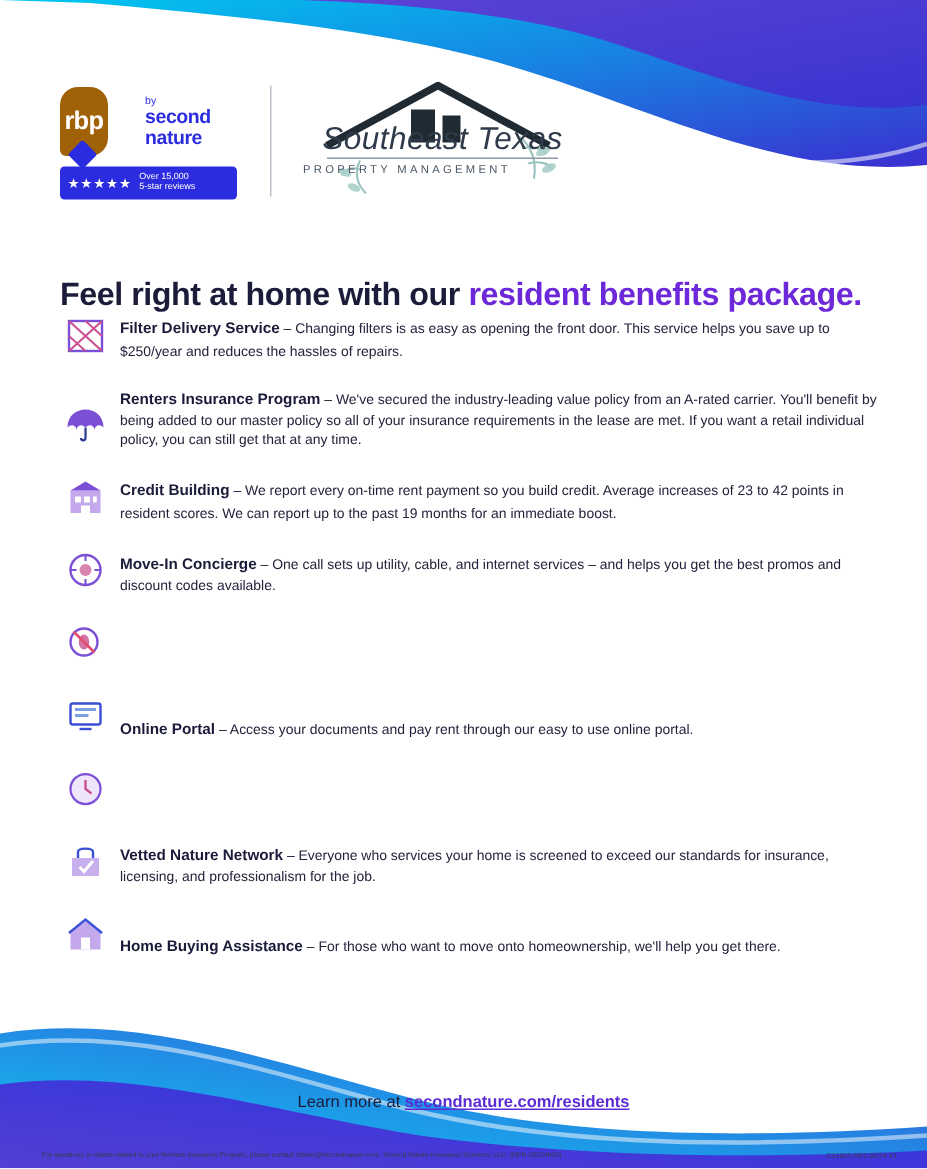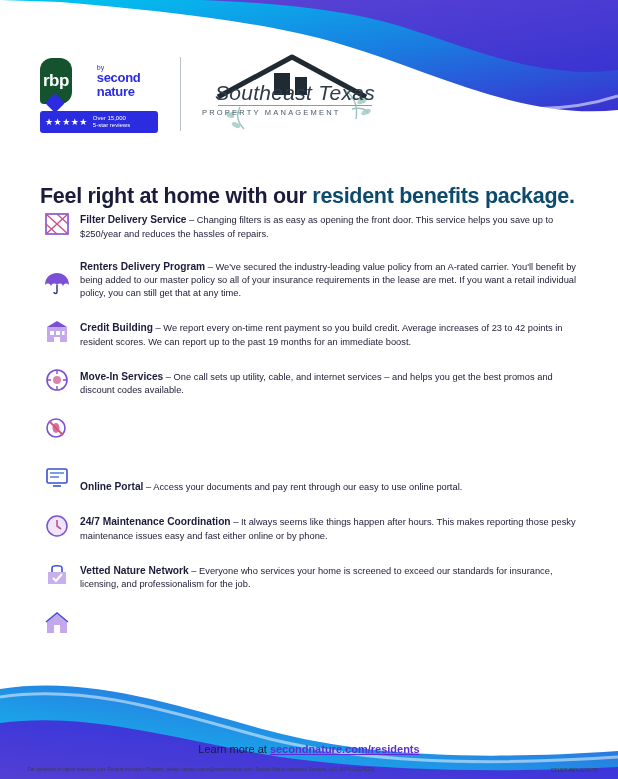--- a/index.html
+++ b/index.html
@@ -43,21 +43,21 @@
     position: relative;
     width: 118px;
     height: 52px;
     background: #ffffff;
     border-radius: 4px;
     display: flex;
     align-items: center;
   }
   .rbp-mark {
     width: 44px; height: 46px;
-    background: #14532d;
+    background: #a16207;
     border-radius: 12px 12px 12px 4px;
     position: relative;
     display: flex;
     align-items: center;
     justify-content: center;
     transform: rotate(0deg);
     box-shadow: 0 0 0 0 #fff;
   }
   .rbp-mark:after {
     content: "";
@@ -166,21 +166,21 @@
   .title {
     position: absolute;
     top: 170px;
     left: 40px;
     width: 545px;
     font-size: 21.5px;
     font-weight: bold;
     color: #1b1b3a;
     letter-spacing: -0.3px;
   }
-  .title .accent { color: #0c4a6e; }
+  .title .accent { color: #6d28d9; }
 
   
   .benefits {
     position: absolute;
     top: 207px;
     left: 40px;
     width: 545px;
   }
   .benefit {
     display: flex;
@@ -213,21 +213,21 @@
     position: absolute;
     bottom: 0; left: 0;
     width: 618px;
     height: 130px;
     overflow: hidden;
     pointer-events: none;
   }
 
   .learnmore {
     position: absolute;
-    bottom: 24px;
+    bottom: 38px;
     left: 0;
     width: 618px;
     text-align: center;
     font-size: 11px;
     color: #1b1b3a;
   }
   .learnmore .lurl {
     color: #5b2bd6;
     font-weight: bold;
   }
@@ -339,21 +339,21 @@
   </div>
 
   <div class="benefit">
     <div class="bicon">
       <svg width="30" height="30" viewBox="0 0 30 30">
         <path d="M3,17 C3,9 9,5 15,5 C21,5 27,9 27,17 C24,14 21,16 21,19 C21,16 18,14 15,17 C12,14 9,16 9,19 C9,16 6,14 3,17 Z" fill="#7b4fd6"></path>
         <path d="M15,17 L15,24 C15,26 12,26 12,24" fill="none" stroke="#2f3b8f" stroke-width="1.5"></path>
       </svg>
     </div>
     <div class="btext">
-      <b>Renters Delivery Program</b><span> – We've secured the industry-leading value policy from an A-rated carrier. You'll benefit by being added to our master policy so all of your insurance requirements in the lease are met. If you want a retail individual policy, you can still get that at any time.</span>
+      <b>Renters Insurance Program</b><span> – We've secured the industry-leading value policy from an A-rated carrier. You'll benefit by being added to our master policy so all of your insurance requirements in the lease are met. If you want a retail individual policy, you can still get that at any time.</span>
     </div>
   </div>
 
   <div class="benefit">
     <div class="bicon">
       <svg width="30" height="30" viewBox="0 0 30 30">
         <rect x="5" y="10" width="20" height="15" fill="#9b6fe0" opacity="0.6"></rect>
         <path d="M5,10 L15,4 L25,10" fill="#7b4fd6"></path>
         <rect x="8" y="14" width="4" height="4" fill="#fff"></rect>
         <rect x="14" y="14" width="4" height="4" fill="#fff"></rect>
@@ -368,21 +368,21 @@
 
   <div class="benefit">
     <div class="bicon">
       <svg width="30" height="30" viewBox="0 0 30 30">
         <circle cx="15" cy="15" r="10" fill="none" stroke="#7b4fd6" stroke-width="1.6"></circle>
         <circle cx="15" cy="15" r="4" fill="#c94f8f" opacity="0.7"></circle>
         <path d="M15,5 L15,9 M15,21 L15,25 M5,15 L9,15 M21,15 L25,15" stroke="#7b4fd6" stroke-width="1.4"></path>
       </svg>
     </div>
     <div class="btext">
-      <b>Move-In Services</b><span> – One call sets up utility, cable, and internet services – and helps you get the best promos and discount codes available.</span>
+      <b>Move-In Concierge</b><span> – One call sets up utility, cable, and internet services – and helps you get the best promos and discount codes available.</span>
     </div>
   </div>
 
   <div class="benefit">
     <div class="bicon">
       <svg width="30" height="30" viewBox="0 0 30 30">
         <circle cx="14" cy="14" r="9" fill="none" stroke="#7b4fd6" stroke-width="1.6"></circle>
         <ellipse cx="14" cy="14" rx="3.5" ry="5" fill="#c94f8f" opacity="0.8"></ellipse>
         <path d="M7,7 L21,21" stroke="#e04f6f" stroke-width="1.8"></path>
       </svg>
@@ -403,23 +403,20 @@
     </div>
   </div>
 
   <div class="benefit">
     <div class="bicon">
       <svg width="30" height="30" viewBox="0 0 30 30">
         <circle cx="15" cy="15" r="10" fill="#efe6fb" stroke="#7b4fd6" stroke-width="1.5"></circle>
         <path d="M15,9 L15,15 L19,18" fill="none" stroke="#c94f8f" stroke-width="1.6"></path>
       </svg>
     </div>
-    <div class="btext">
-      <b>24/7 Maintenance Coordination</b><span> – It always seems like things happen after hours. This makes reporting those pesky maintenance issues easy and fast either online or by phone.</span>
-    </div>
   </div>
 
   <div class="benefit">
     <div class="bicon">
       <svg width="30" height="30" viewBox="0 0 30 30">
         <rect x="6" y="13" width="18" height="12" fill="#9b6fe0" opacity="0.55"></rect>
         <path d="M10,13 L10,9 C10,6 20,6 20,9 L20,13" fill="none" stroke="#3b4fd6" stroke-width="1.6"></path>
         <path d="M11,19 L14,22 L20,15" fill="none" stroke="#ffffff" stroke-width="2"></path>
       </svg>
     </div>
@@ -428,20 +425,23 @@
     </div>
   </div>
 
   <div class="benefit">
     <div class="bicon">
       <svg width="30" height="30" viewBox="0 0 30 30">
         <path d="M5,14 L15,6 L25,14 L25,25 L5,25 Z" fill="#9b6fe0" opacity="0.6"></path>
         <path d="M4,14 L15,5 L26,14" fill="none" stroke="#3b4fd6" stroke-width="1.6"></path>
         <rect x="12" y="17" width="6" height="8" fill="#ffffff"></rect>
       </svg>
+    </div>
+    <div class="btext">
+      <b>Home Buying Assistance</b><span> – For those who want to move onto homeownership, we'll help you get there.</span>
     </div>
   </div>
 
 </div>
 
 <div class="bottomwave">
   <svg width="618" height="130" viewBox="0 0 618 130" xmlns="http://www.w3.org/2000/svg">
     <defs>
       <linearGradient id="gbot1" x1="0" y1="1" x2="1" y2="0">
         <stop offset="0%" stop-color="#00c8f0"></stop>

